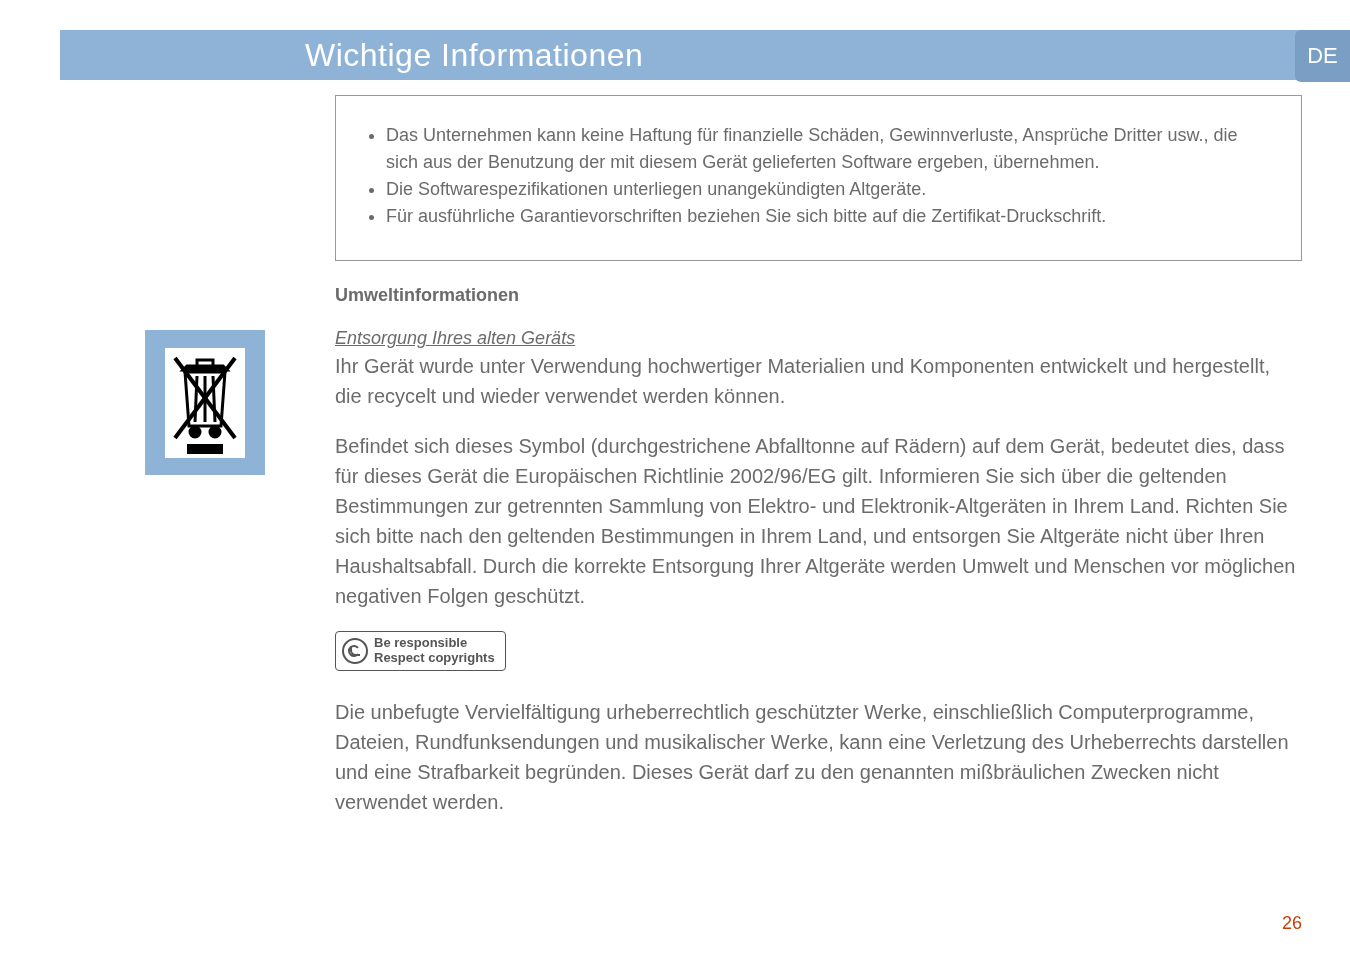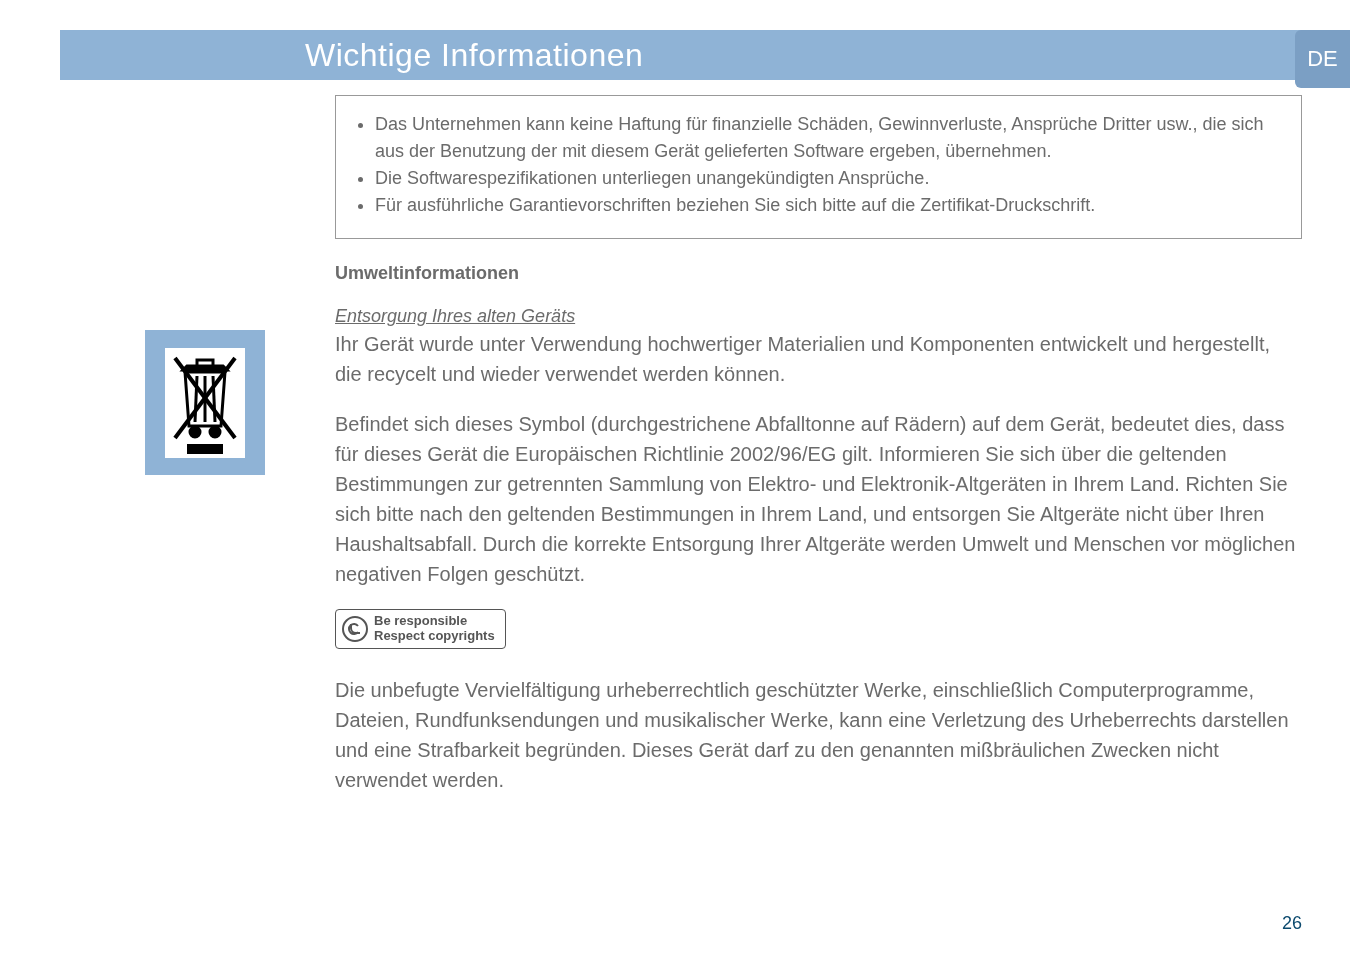--- a/index.html
+++ b/index.html
@@ -33,42 +33,42 @@
     font-size: 32px;
     font-weight: 300;
     padding-left: 20px;
     letter-spacing: 0.5px;
   }
   .lang-tab {
     position: absolute;
     top: 30px;
     right: 0;
     width: 55px;
-    height: 58px;
+    height: 52px;
     background: #7b9fc4;
     color: #ffffff;
     font-size: 22px;
     display: flex;
     align-items: center;
     justify-content: center;
     border-radius: 6px 0 0 6px;
   }
   .content {
     position: absolute;
     top: 95px;
     left: 335px;
     right: 48px;
   }
   .boxed {
     border: 1px solid #999;
     padding: 10px 16px 14px 16px;
     margin-bottom: 24px;
   }
   .boxed ul {
-    margin: 5px;
+    margin: 16px;
     padding-left: 18px;
   }
   .boxed li {
     font-size: 18px;
     line-height: 1.5;
     color: #6b6b6b;
   }
   .section-heading {
     font-weight: bold;
     font-size: 18px;
@@ -136,21 +136,21 @@
     font-size: 13px;
     line-height: 1.15;
     color: #555;
     font-weight: 600;
   }
   .page-num {
     position: absolute;
     bottom: 20px;
     right: 48px;
     font-size: 18px;
-    color: #0c4a6e;
+    color: #c2410c;
   }
 </style>
 </head>
 <body>
 
 <div class="header-band">
   <div class="header-left-accent"></div>
   <div class="header-title">Wichtige Informationen</div>
 </div>
 
@@ -173,21 +173,21 @@
     </g>
     <rect x="22" y="96" width="36" height="10" fill="#000"></rect>
   </svg>
 </div>
 
 <div class="content">
 
   <div class="boxed">
     <ul>
       <li>Das Unternehmen kann keine Haftung für finanzielle Schäden, Gewinnverluste, Ansprüche Dritter usw., die sich aus der Benutzung der mit diesem Gerät gelieferten Software ergeben, übernehmen.</li>
-      <li>Die Softwarespezifikationen unterliegen unangekündigten Ansprüche.</li>
+      <li>Die Softwarespezifikationen unterliegen unangekündigten Altgeräte.</li>
       <li>Für ausführliche Garantievorschriften beziehen Sie sich bitte auf die Zertifikat-Druckschrift.</li>
     </ul>
   </div>
 
   <div class="section-heading">Umweltinformationen</div>
 
   <div class="subhead">Entsorgung Ihres alten Geräts</div>
   <div class="para">Ihr Gerät wurde unter Verwendung hochwertiger Materialien und Komponenten entwickelt und hergestellt, die recycelt und wieder verwendet werden können.</div>
 
   <div class="para">Befindet sich dieses Symbol (durchgestrichene Abfalltonne auf Rädern) auf dem Gerät, bedeutet dies, dass für dieses Gerät die Europäischen Richtlinie 2002/96/EG gilt. Informieren Sie sich über die geltenden Bestimmungen zur getrennten Sammlung von Elektro- und Elektronik-Altgeräten in Ihrem Land. Richten Sie sich bitte nach den geltenden Bestimmungen in Ihrem Land, und entsorgen Sie Altgeräte nicht über Ihren Haushaltsabfall. Durch die korrekte Entsorgung Ihrer Altgeräte werden Umwelt und Menschen vor möglichen negativen Folgen geschützt.</div>

